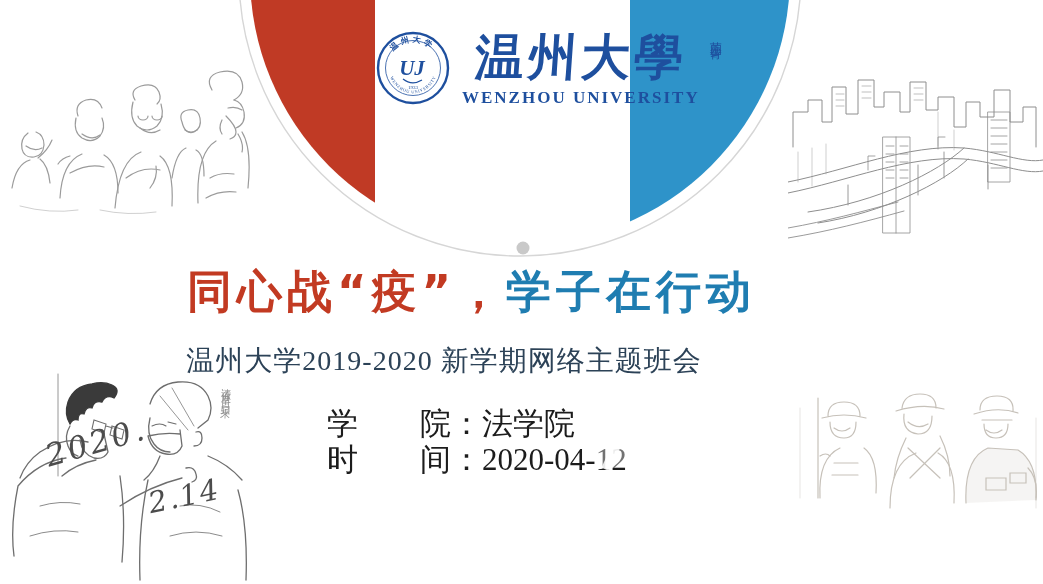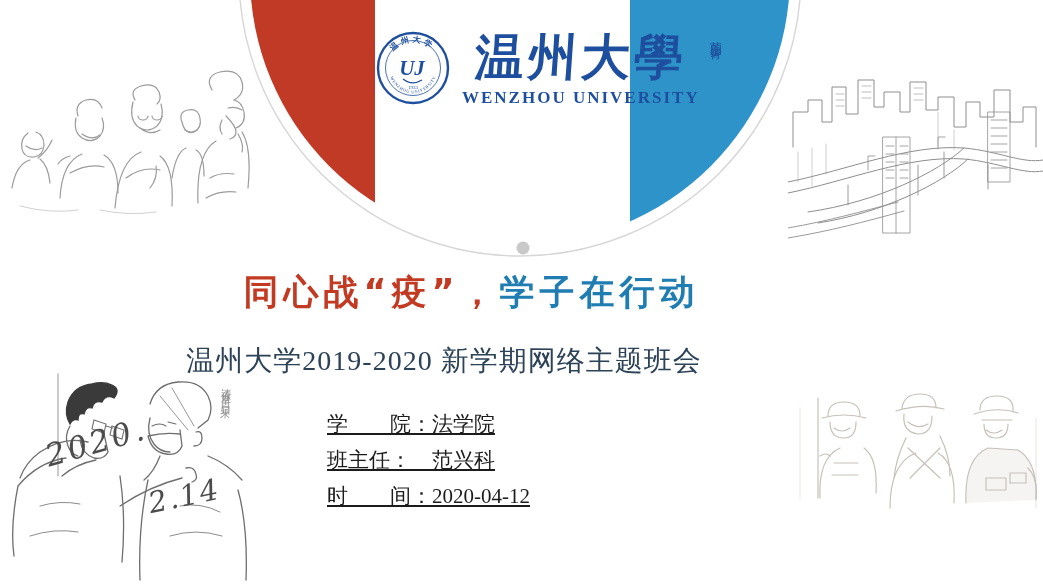--- a/index.html
+++ b/index.html
@@ -22,33 +22,33 @@
   }
   .logo-sign{display:flex;flex-direction:column;align-items:center;margin-top:4px;}
   .sign-text{
     writing-mode:vertical-rl;font-size:12px;line-height:12px;letter-spacing:3px;
     color:var(--logo-navy);font-family:"DejaVu Serif", serif;
   }
   .sign-seal{width:8px;height:8px;border:1px solid var(--logo-navy);margin-top:4px;opacity:.8;}
   
   .main-title{
     position:absolute;left:0;top:250px;width:943px;text-align:center;
-    font-family:"DejaVu Sans", sans-serif;font-weight:900;font-size:35px;line-height:84px;
+    font-family:"DejaVu Sans", sans-serif;font-weight:900;font-size:45px;line-height:84px;
     letter-spacing:5px;white-space:nowrap;
   }
   .title-red{color:var(--title-red);}
   .title-blue{color:var(--title-blue);}
   
   .subtitle{
     position:absolute;left:0;top:342px;width:888px;text-align:center;
     font-size:28px;letter-spacing:1px;color:var(--subtitle-navy);white-space:nowrap;
   }
   
   .info-block{position:absolute;left:327px;top:406px;color:var(--ink);}
-  .info-row{font-size:21px;line-height:36px;white-space:pre;text-decoration:underline;}
+  .info-row{font-size:31px;line-height:36px;white-space:pre;}
   .info-label{letter-spacing:0;}
   
   .sk{position:absolute;}
   .sk-medical{left:0;top:38px;}
   .sk-city{left:788px;top:52px;}
   .sk-couple{left:0;top:356px;}
   .sk-workers{left:790px;top:378px;opacity:.5;}
   
   .hw-date1{
     position:absolute;left:44px;top:424px;transform:rotate(-16deg);
@@ -192,21 +192,20 @@
   </svg>
 
   <div class="main-title">
     <span class="title-red">同心战“疫”，</span><span class="title-blue">学子在行动</span>
   </div>
 
   <div class="subtitle">温州大学2019-2020 新学期网络主题班会</div>
 
   <div class="info-block">
     <div class="info-row"><span class="info-label">学　　院</span><span>：</span><span class="info-value">法学院</span></div>
-    <div class="info-row"><span class="info-label">班主任</span><span>：</span><span class="info-value">　范兴科</span></div>
     <div class="info-row"><span class="info-label">时　　间</span><span>：</span><span class="info-value">2020-04-12</span></div>
   </div>
 
   <div class="scrub haze" style="left:598px;top:440px;width:66px;height:28px;"></div>
   <div class="scrub" style="left:608px;top:437px;width:9px;height:34px;transform:rotate(24deg);opacity:.85;"></div>
   <div class="scrub" style="left:636px;top:436px;width:8px;height:34px;transform:rotate(18deg);opacity:.8;"></div>
   <div class="scrub haze" style="left:600px;top:514px;width:60px;height:30px;"></div>
   <div class="scrub" style="left:612px;top:512px;width:9px;height:36px;transform:rotate(24deg);opacity:.85;"></div>
   <div class="scrub" style="left:637px;top:510px;width:9px;height:34px;transform:rotate(16deg);opacity:.8;"></div>
 

